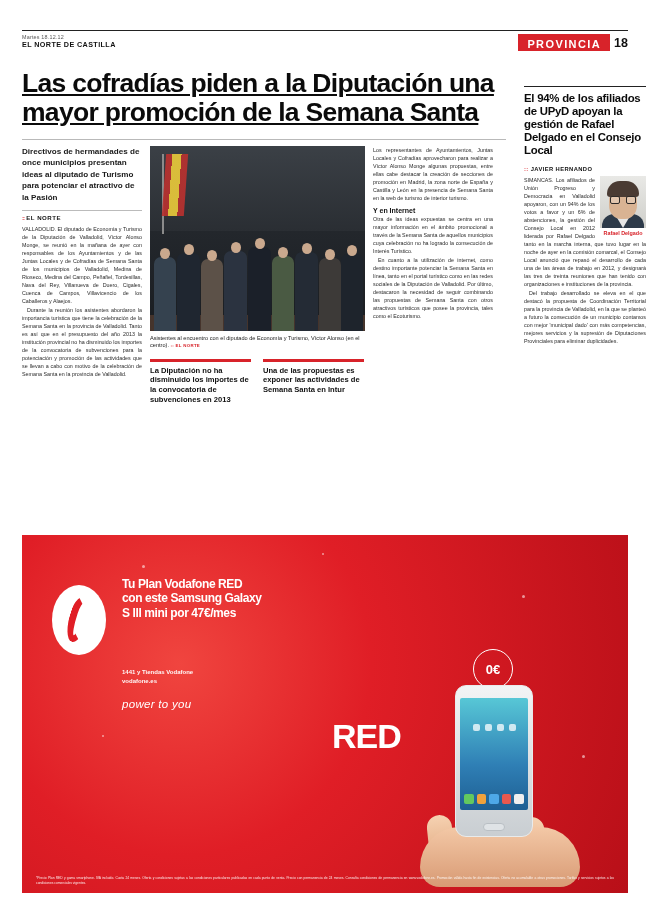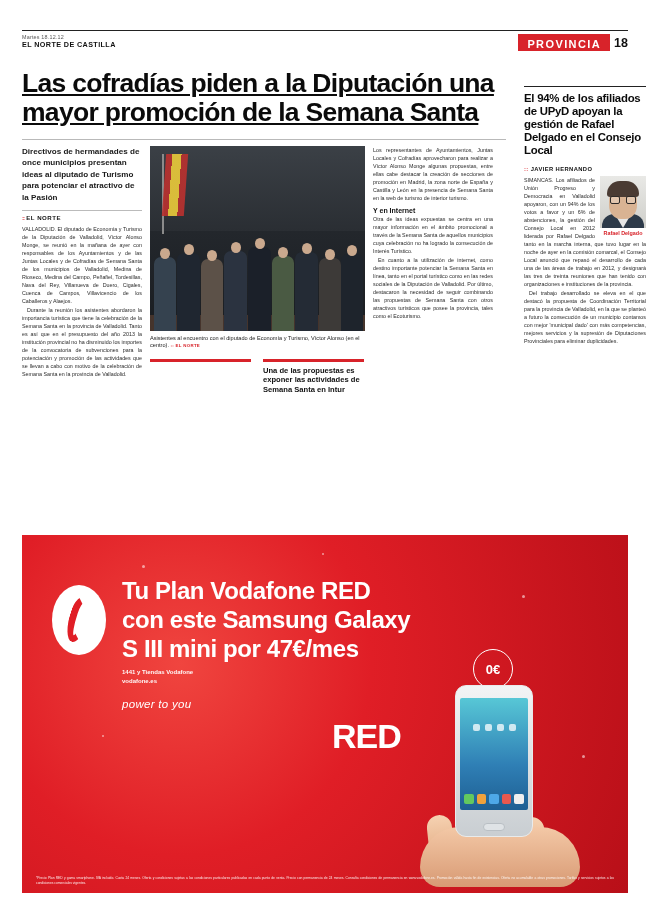--- a/index.html
+++ b/index.html
@@ -98,21 +98,21 @@
   .ad { position:absolute; left:22px; top:505px; width:606px; height:358px;
         background:radial-gradient(circle at 26% 36%, #f0453f 0%, #e01e26 38%, #b80f18 100%);
         overflow:hidden; }
   .ad-spark { position:absolute; background:#fff; opacity:.55; border-radius:50%; }
   .vf-logo { position:absolute; left:30px; top:50px; width:54px; height:70px; }
   .vf-circle { position:absolute; inset:0; border-radius:50%; background:#fff; }
   .vf-comma { position:absolute; left:17px; top:10px; width:20px; height:48px;
               border:7px solid #e01e26; border-radius:50% 50% 50% 50%/ 40% 40% 60% 60%;
               border-top-color:transparent; border-right-color:transparent; transform:rotate(18deg); }
   .ad-head { position:absolute; left:100px; top:42px; width:300px; color:#fff;
-             font-size:24px; font-weight:bold; line-height:1.2; letter-spacing:-.4px; }
+             font-size:12px; font-weight:bold; line-height:1.2; letter-spacing:-.4px; }
   .ad-legal { position:absolute; left:100px; top:133px; color:#fff; font-size:6px;
               font-weight:bold; line-height:1.45; opacity:.95; }
   .ad-slogan { position:absolute; left:100px; top:163px; color:#fff; font-size:11.5px;
                font-style:italic; letter-spacing:.3px; }
   .ad-red { position:absolute; left:310px; top:182px; color:#fff; font-size:34px;
             font-weight:bold; letter-spacing:-1px; }
   .ad-feats { position:absolute; left:215px; top:218px; width:180px; text-align:right;
               color:#fff; font-size:9px; font-weight:bold; line-height:1.55; }
   .feat-row { display:flex; align-items:center; justify-content:flex-end; gap:5px; }
   .pill { background:#fff; color:#e01e26; border-radius:9px; padding:1px 8px;
@@ -217,20 +217,21 @@
       <div class="caption">
         <span>Asistentes al encuentro con el diputado de Economía y Turismo, Víctor Alonso (en el centro).</span>
         <span class="credit">::
           <span>EL NORTE</span>
         </span>
       </div>
 
       <div class="two-sub">
         <div class="sub-box">
           <div class="sub-rule"></div>
+          <div class="sub-box-txt">La Diputación no ha disminuido los importes de la convocatoria de subvenciones en 2013</div>
         </div>
         <div class="sub-box">
           <div class="sub-rule"></div>
           <div class="sub-box-txt">Una de las propuestas es exponer las actividades de Semana Santa en Intur</div>
         </div>
       </div>
     </div>
 
     <div class="col-right-text">
       <div class="body-txt">

